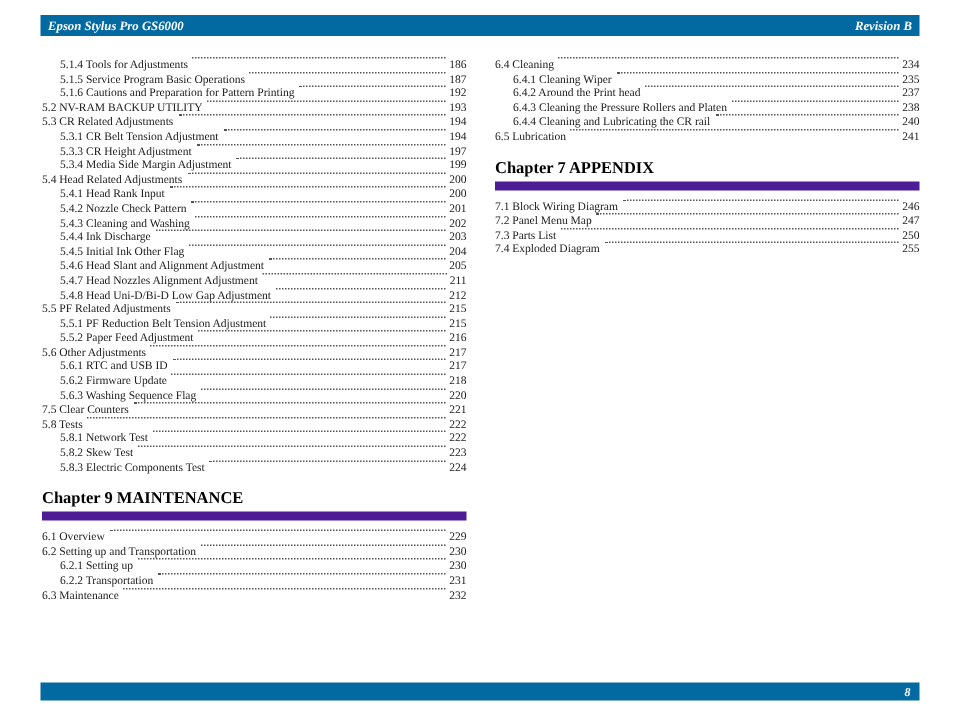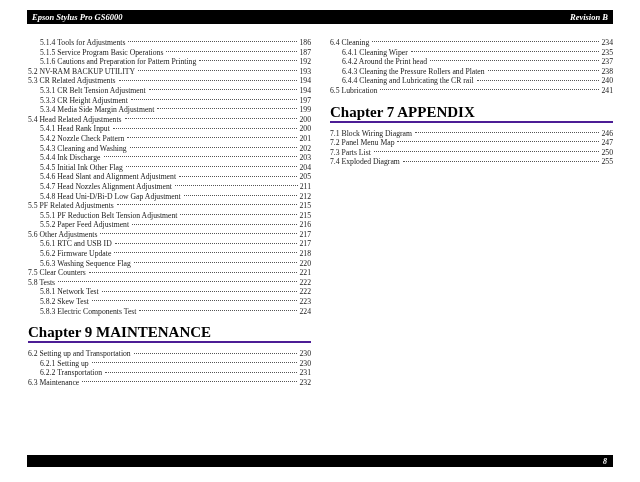--- a/index.html
+++ b/index.html
@@ -7,21 +7,21 @@
     width:640px; height:482px;
     background:#ffffff;
     position:relative;
     overflow:hidden;
     font-family:"Liberation Serif", serif;
     color:#1a1a1a;
   }
   .bar {
     position:absolute;
     left:27px; width:586px;
-    background:#000000; color:#ffffff;
+    background:#0369a1; color:#ffffff;
     box-sizing:border-box;
     display:flex; align-items:center;
     font-style:italic; font-weight:bold;
   }
   .bar.header {
     top:10px; height:14px;
     justify-content:space-between;
     font-size:8.5px;
     padding:0 5px;
   }
@@ -33,45 +33,45 @@
   }
   .col {
     position:absolute;
     top:38px;
     width:283px;
   }
   #col-left  { left:28px; }
   #col-right { left:330px; }
   .entry {
     display:flex;
-    align-items:center;
+    align-items:flex-start;
     font-size:7.7px;
     line-height:9.6px;
     white-space:nowrap;
     color:#1a1a1a;
   }
   .entry.lvl2 { padding-left:12px; }
   .entry.lvl1 { margin-top:0; }
   .col .entry:first-child { margin-top:0; }
   .entry .t { flex:0 0 auto; }
   .entry .leader {
     flex:1 1 auto;
     min-width:8px;
     border-bottom:1px dotted #555555;
     margin:0 2px 2px 3px;
   }
   .entry .p { flex:0 0 auto; text-align:right; }
   .chapter {
     font-weight:bold;
-    font-size:15px;
+    font-size:11px;
     line-height:11px;
     margin-top:11px;
     margin-bottom:6px;
     padding-bottom:3px;
-    border-bottom:2px solid #4c1d95;
+    border-bottom:6px solid #4c1d95;
     color:#000000;
   }
 </style>
 </head>
 <body>
 
 <div class="bar header">
   <span>Epson Stylus Pro GS6000</span>
   <span>Revision B</span>
 </div>
@@ -217,20 +217,25 @@
       <span class="leader"></span>
       <span class="p">223</span>
     </div>
     <div class="entry lvl2">
       <span class="t">5.8.3 Electric Components Test</span>
       <span class="leader"></span>
       <span class="p">224</span>
     </div>
     <div class="chapter">Chapter 9 MAINTENANCE</div>
     <div class="entry lvl1">
+      <span class="t">6.1 Overview</span>
+      <span class="leader"></span>
+      <span class="p">229</span>
+    </div>
+    <div class="entry lvl1">
       <span class="t">6.2 Setting up and Transportation</span>
       <span class="leader"></span>
       <span class="p">230</span>
     </div>
     <div class="entry lvl2">
       <span class="t">6.2.1 Setting up</span>
       <span class="leader"></span>
       <span class="p">230</span>
     </div>
     <div class="entry lvl2">

